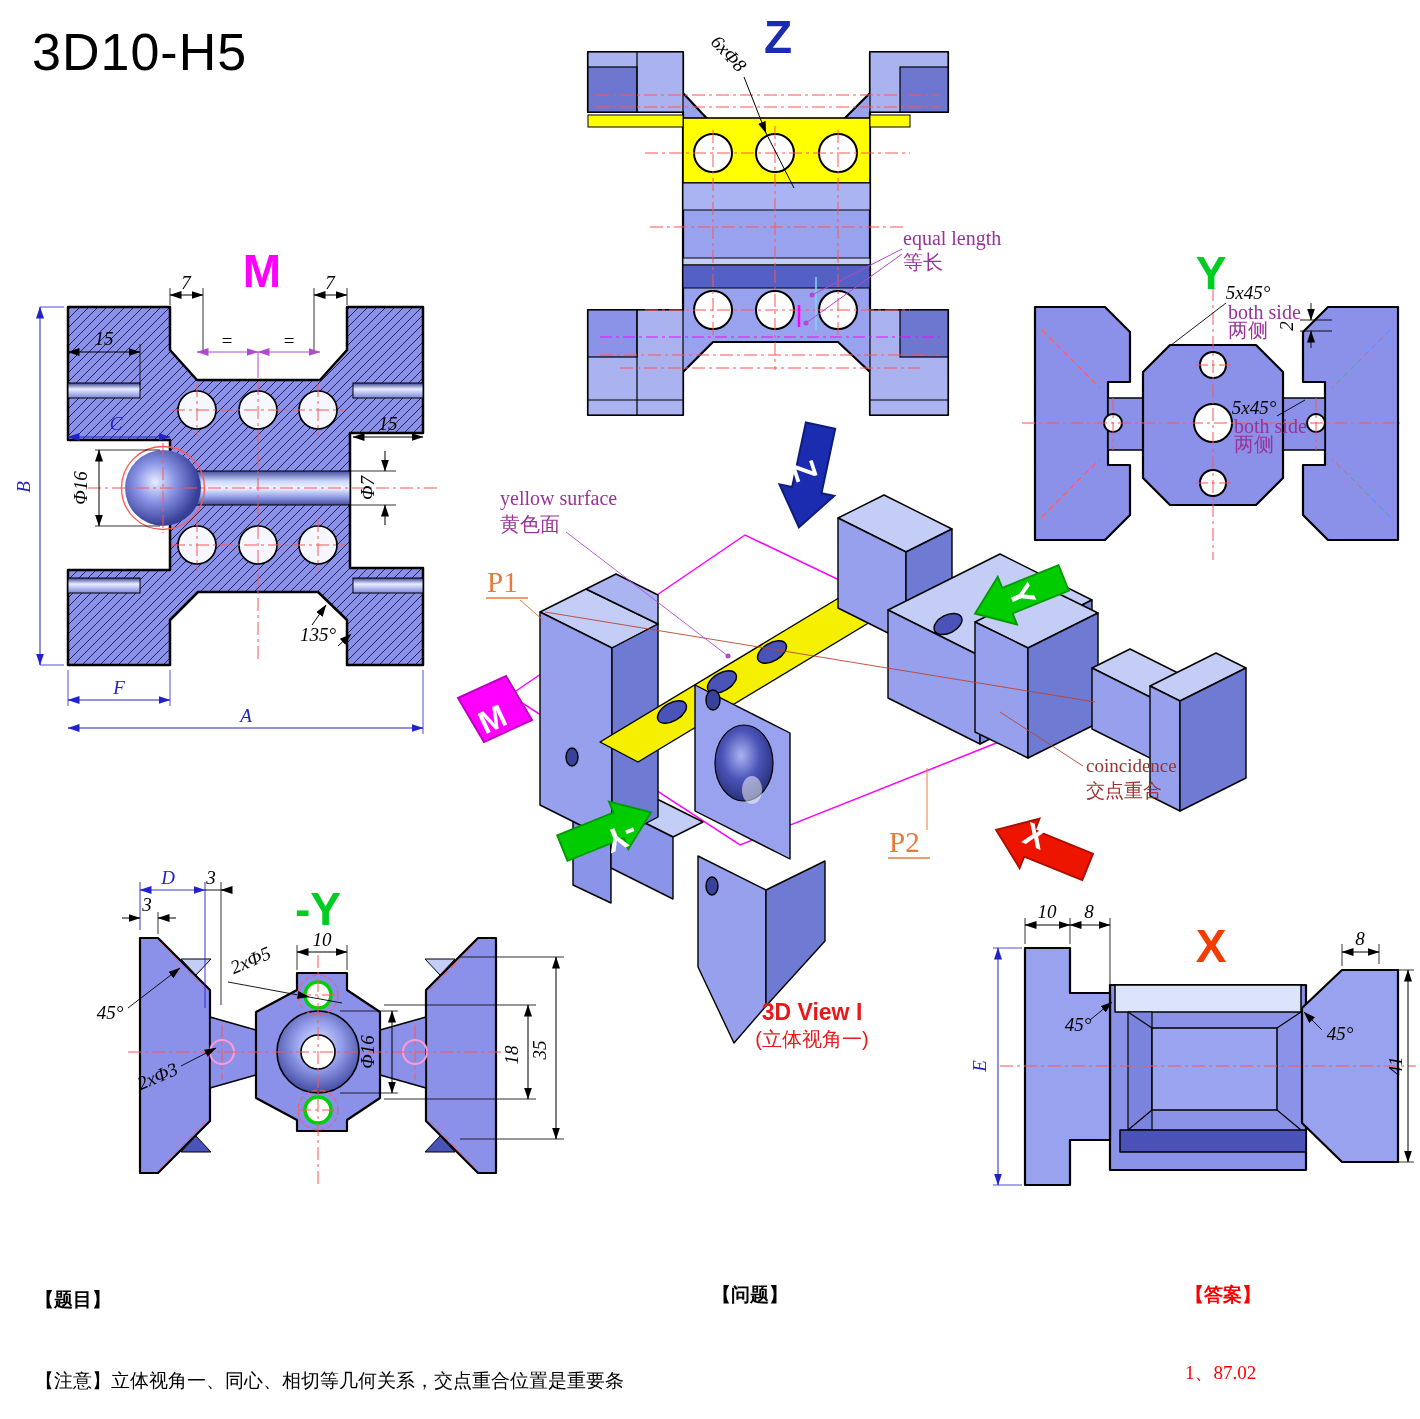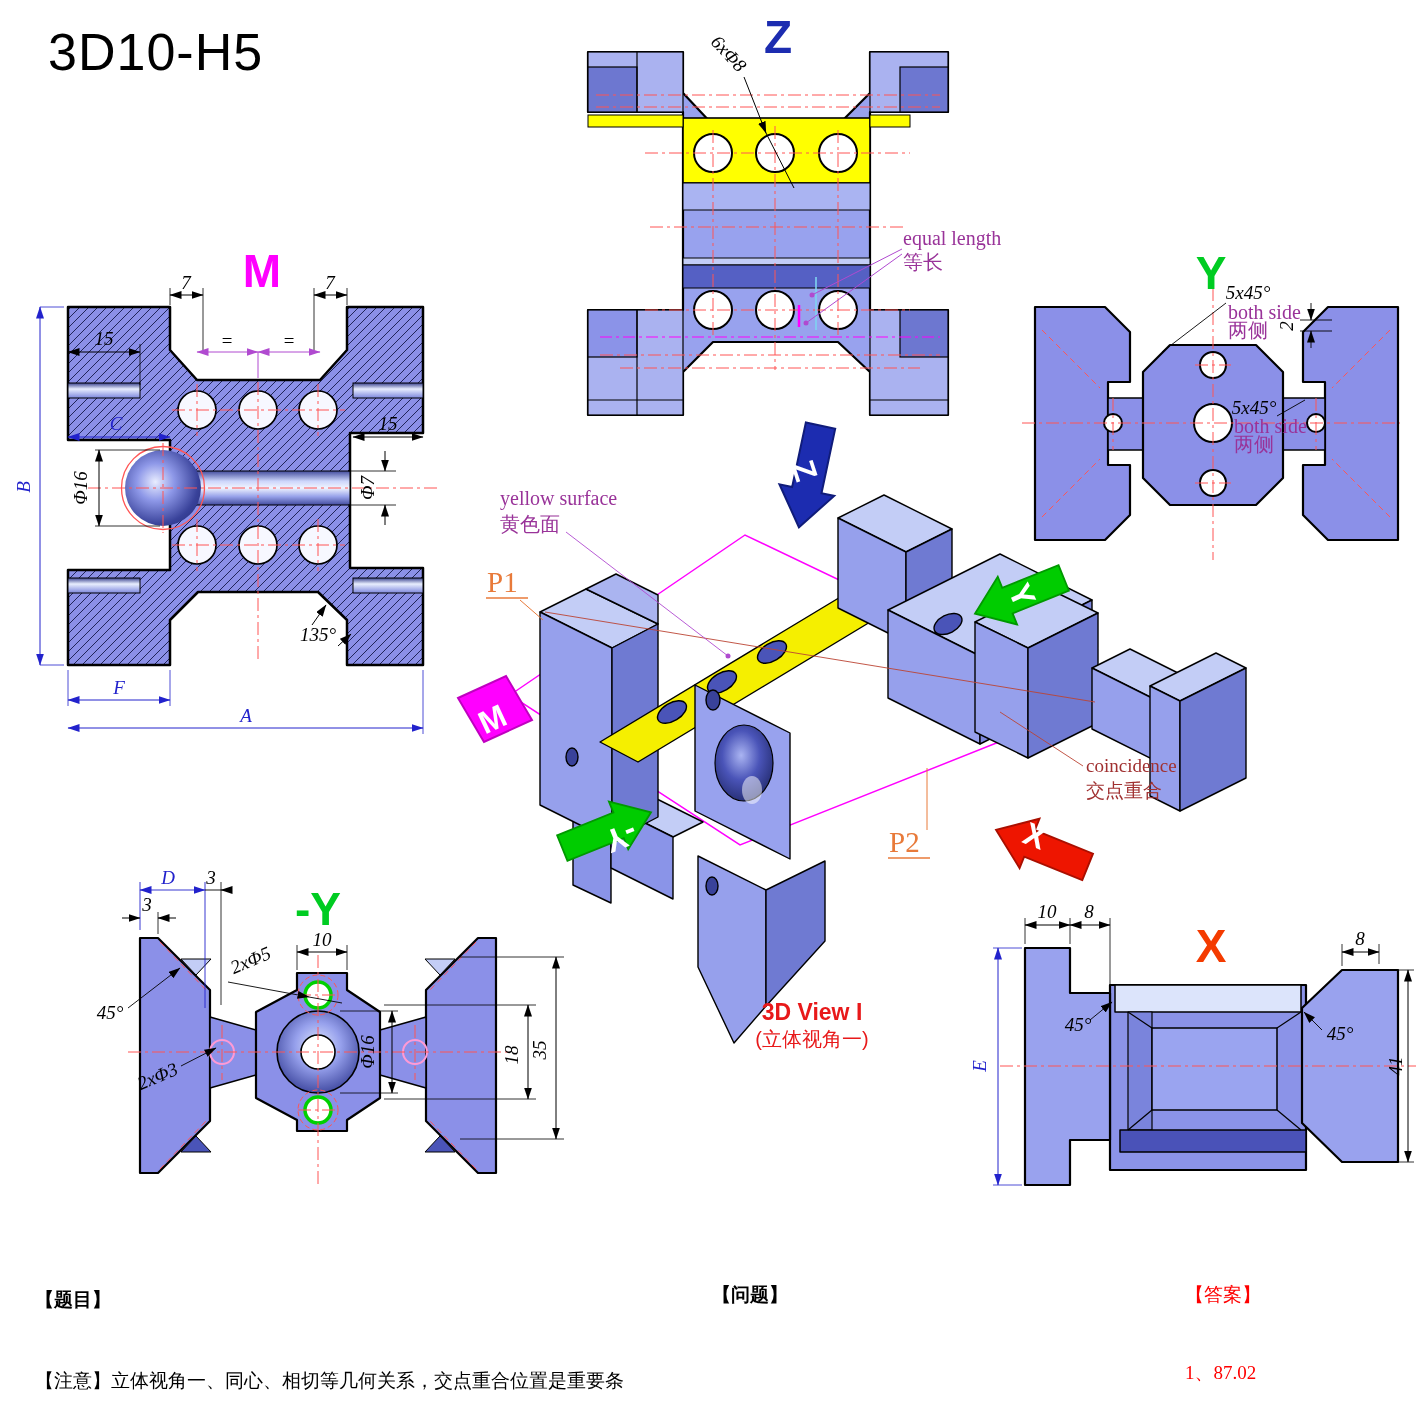--- a/index.html
+++ b/index.html
@@ -1,35 +1,35 @@
 <!DOCTYPE html>
 <html><head>
 <meta charset="utf-8">
 <style>
   html,body{margin:0;padding:0;background:#fff;}
   #page{position:relative;width:1420px;height:1419px;background:#fff;overflow:hidden;
         font-family:"Liberation Sans",sans-serif;}
-  #title{position:absolute;left:48px;top:22px;font:500 52px "Liberation Sans",sans-serif;color:#000;letter-spacing:1px;}
+  #title{position:absolute;left:32px;top:22px;font:500 52px "Liberation Sans",sans-serif;color:#000;letter-spacing:1px;}
   svg{position:absolute;left:0;top:0;}
   
   .vl  {font:700 46px "Liberation Sans",sans-serif;text-anchor:middle;}
   .dim {font:italic 19px "Liberation Serif",serif;fill:#000;text-anchor:middle;}
   .dimb{fill:#2222cc;}
   .ann {font:20px "Liberation Serif",serif;fill:#993399;}
   .annd{font:19px "Liberation Serif",serif;fill:#a03030;}
   .pl  {font:29px "Liberation Serif",serif;fill:#e87a3a;}
   .cap1{font:700 23px "Liberation Sans",sans-serif;fill:#e8191a;text-anchor:middle;}
   .cap2{font:20px "Liberation Sans",sans-serif;fill:#e8191a;text-anchor:middle;}
   .aw  {font:700 32px "Liberation Sans",sans-serif;fill:#fff;text-anchor:middle;}
   
   .tblk{position:absolute;font:19px "Liberation Serif",serif;color:#000;line-height:27px;white-space:pre;}
   .tblk .hdr{font-weight:bold;}
   .qblk{line-height:25px;}
   .ablk{color:#ff0000;line-height:26px;}
-  .ablk .hdr{font-weight:400;}
+  .ablk .hdr{font-weight:700;}
 </style>
 </head>
 <body>
 
 <div id="page">
   <div id="title">3D10-H5</div>
 
   <svg width="1420" height="1419" viewBox="0 0 1420 1419">
     <defs>
       <pattern id="hat" width="9" height="9" patternUnits="userSpaceOnUse">

